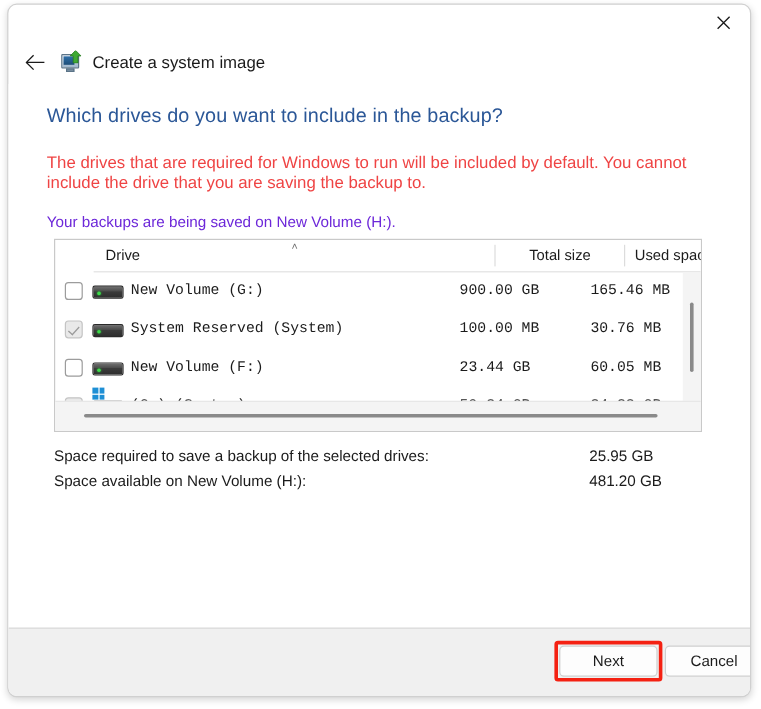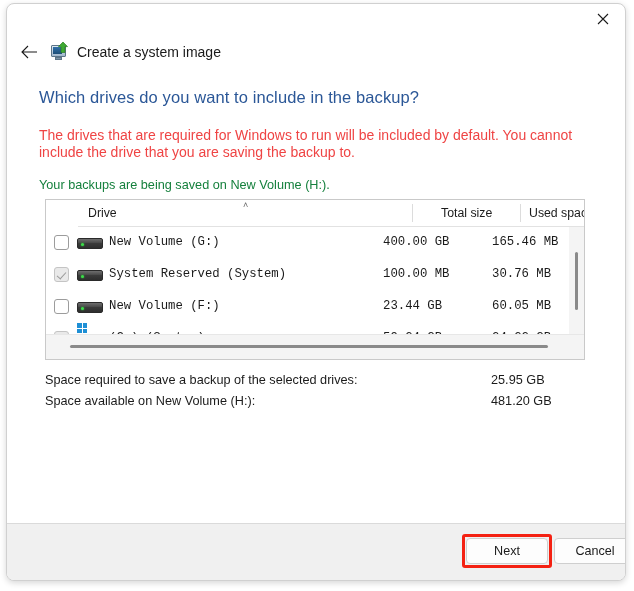--- a/index.html
+++ b/index.html
@@ -140,21 +140,21 @@
     font-size: 14px;
     color: #ef4444;
     line-height: 17px;
   }
 
   .saved-on {
     position: absolute;
     left: 32px;
     top: 108px;
     font-size: 12.7px;
-    color: #15803d;
+    color: #6d28d9;
     white-space: nowrap;
   }
 
   
   .listbox {
     position: absolute;
     left: 38px;
     top: 129px;
     width: 540px;
     height: 161px;
@@ -446,21 +446,21 @@
         <div class="th" style="left:451px;">Used space</div>
         <div class="col-sep" style="left:524px;"></div>
       </div>
 
       <div class="rows">
 
         <div class="row">
           <div class="cb"></div>
           <div class="hdd"></div>
           <div class="cell-name">New Volume (G:)</div>
-          <div class="cell-size">400.00 GB</div>
+          <div class="cell-size">900.00 GB</div>
           <div class="cell-used">165.46 MB</div>
         </div>
 
         <div class="row">
           <div class="cb checked-disabled"></div>
           <div class="hdd"></div>
           <div class="cell-name">System Reserved (System)</div>
           <div class="cell-size">100.00 MB</div>
           <div class="cell-used">30.76 MB</div>
         </div>

